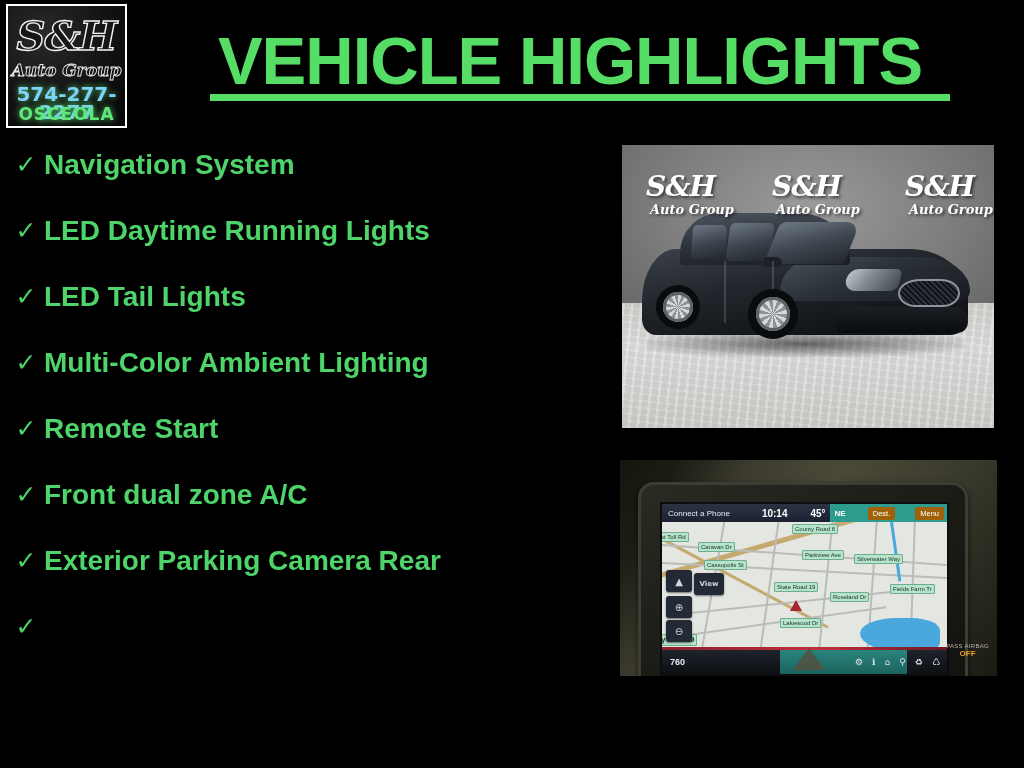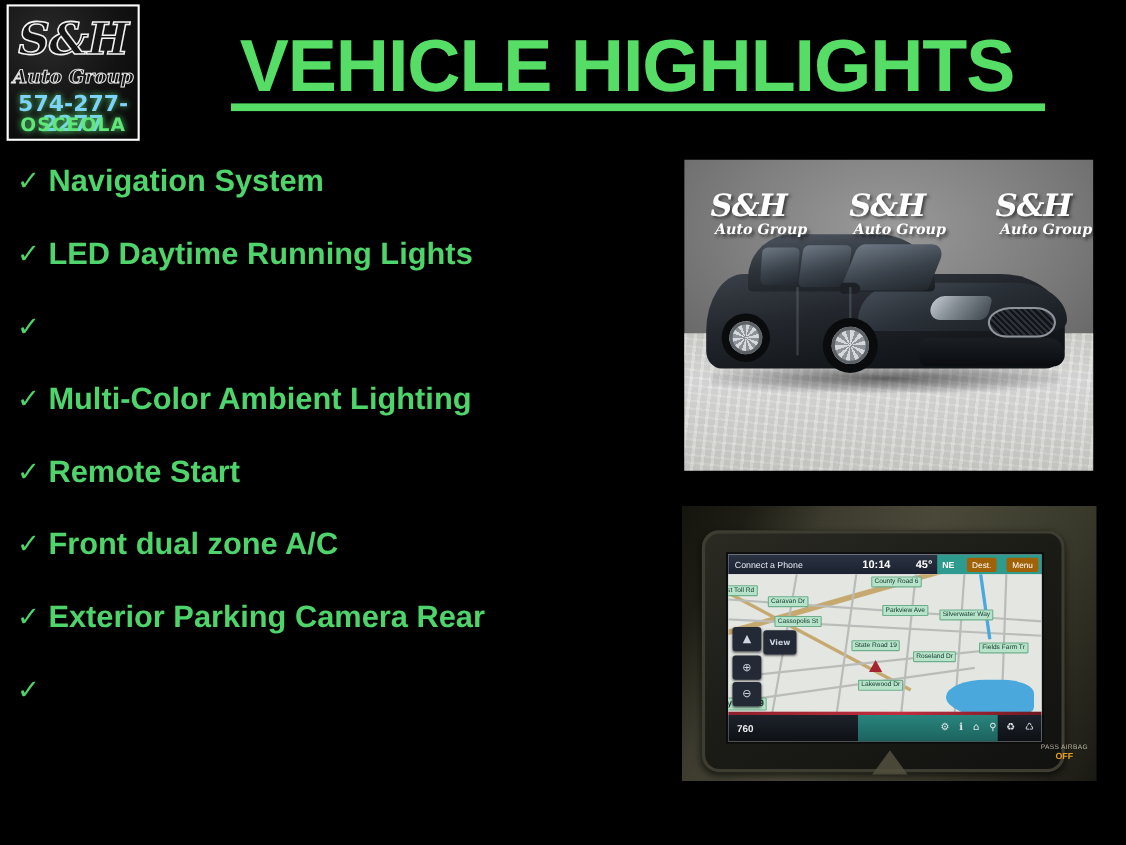--- a/index.html
+++ b/index.html
@@ -157,21 +157,21 @@
   #photo-vehicle {
     left: 622px;
     top: 145px;
     width: 372px;
     height: 283px;
   }
   #photo-nav {
     left: 620px;
     top: 460px;
     width: 377px;
-    height: 250px;
+    height: 216px;
   }
 
   
   .studio-bg {
     position: absolute;
     inset: 0;
     background:
       radial-gradient(ellipse 85% 70% at 50% 22%, #9a9a9a 0%, #7e7e7e 45%, #6a6a6a 75%, #5d5d5d 100%);
   }
   .studio-floor {
@@ -379,21 +379,21 @@
     font-size: 10px;
     font-weight: bold;
     color: #ffffff;
     white-space: nowrap;
   }
   .nav-top .tealgroup {
     display: flex;
     align-items: center;
     height: 18px;
     background: #2e9b8f;
-    gap: 9px;
+    gap: 20px;
     padding: 0 3px;
   }
   .nav-top .nesw {
     font-family: "Liberation Sans", sans-serif;
     font-size: 8px;
     color: #ffffff;
     font-weight: bold;
     padding: 0 2px;
   }
   .nav-btn {
@@ -551,20 +551,21 @@
       <span class="label">Navigation System</span>
     </div>
 
     <div class="feature">
       <span class="check">✓</span>
       <span class="label">LED Daytime Running Lights</span>
     </div>
 
     <div class="feature">
       <span class="check">✓</span>
+      <span class="label">LED Tail Lights</span>
     </div>
 
     <div class="feature">
       <span class="check">✓</span>
       <span class="label">Multi-Color Ambient Lighting</span>
     </div>
 
     <div class="feature">
       <span class="check">✓</span>
       <span class="label">Remote Start</span>

